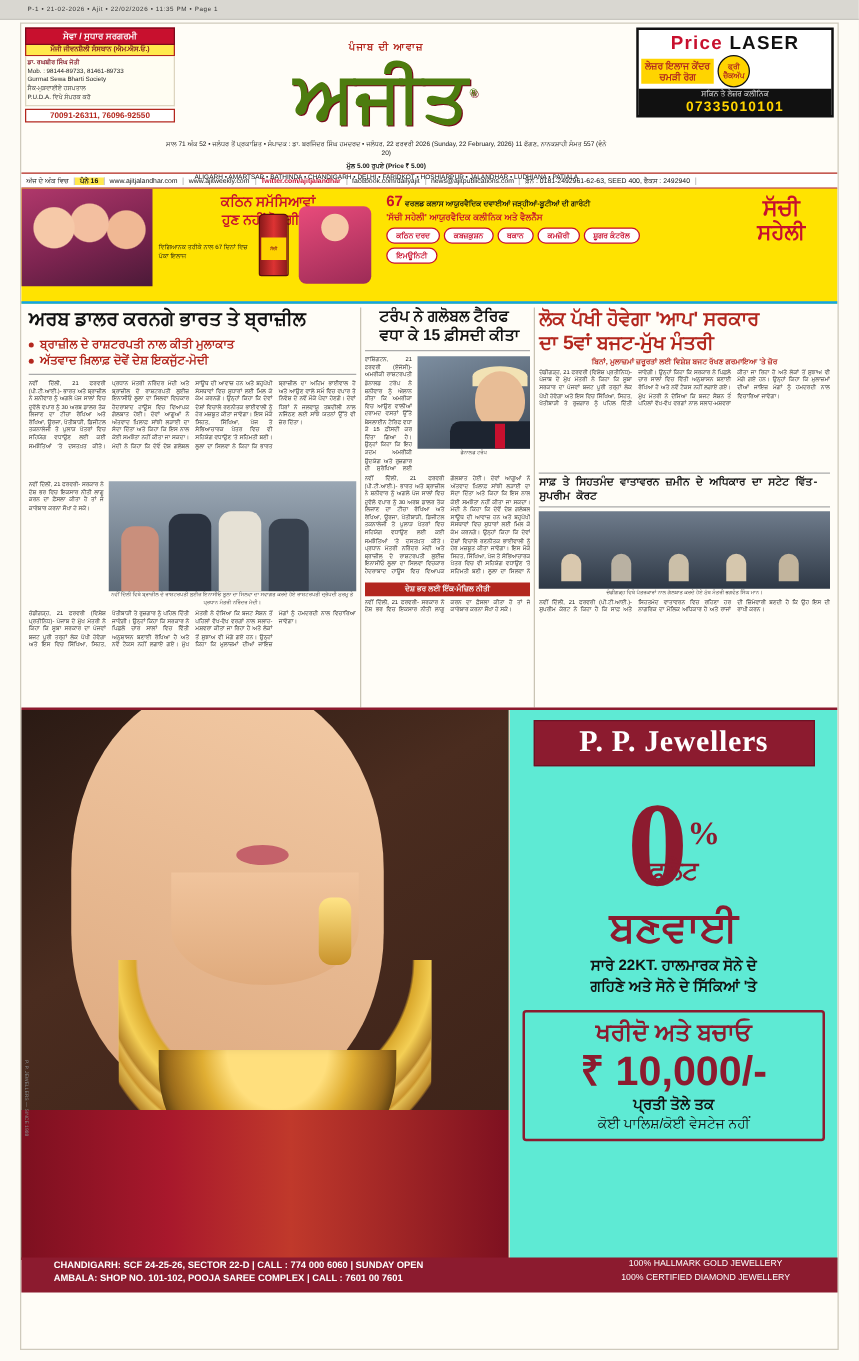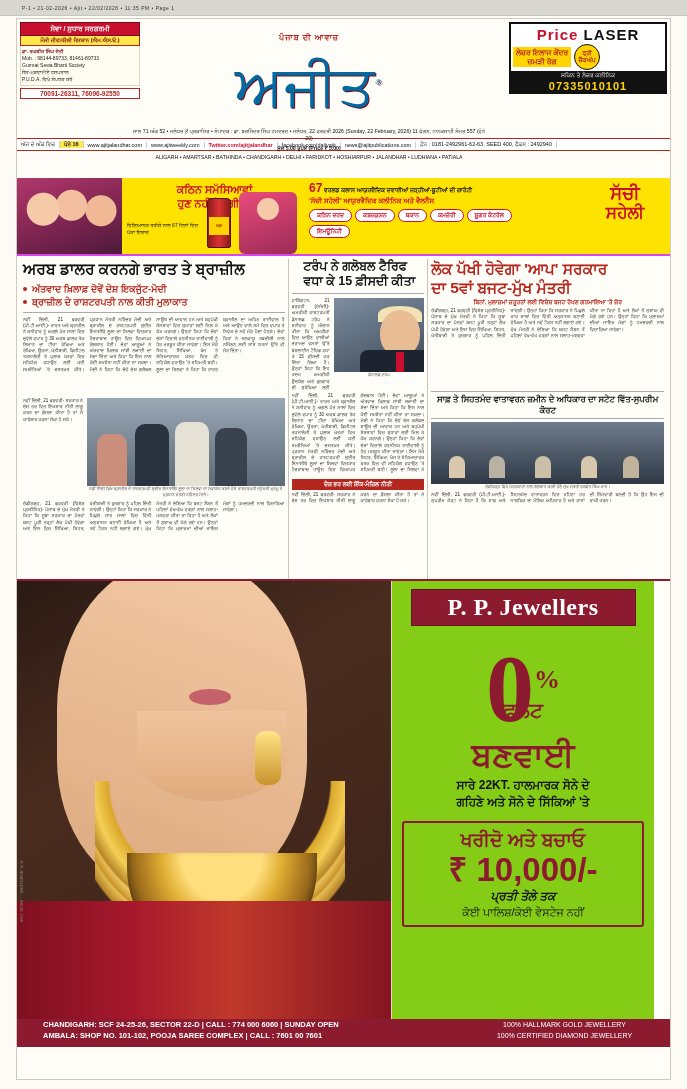--- a/index.html
+++ b/index.html
@@ -52,21 +52,21 @@
     font-size:6.5px; font-weight:bold; text-align:center; padding:1px 0; margin-top:2px;
   }
   .mh-center {
     position:absolute; left:112px; top:2px; width:360px; text-align:center;margin-top:12px;
   }
   .mh-center .tagline {
     font-size:8px; color:#b3271e; font-weight:bold; letter-spacing:1px;
   }
   .mh-center .logo {
     font-family:"Liberation Serif", serif;
-    font-size:56px; font-weight:normal; color:#0369a1; line-height:79px;
+    font-size:56px; font-weight:bold; color:#4d7c0f; line-height:63px;
     letter-spacing:1px;
     text-shadow:1px 1px 0 #7a0b1c;
   }
   .mh-center .reg { font-size:9px; vertical-align:super; }
   .mh-center .subline {
     font-size:5.2px; color:#111; line-height:7.5px; margin-top:2px; text-align:center;
   }
   .mh-center .priceline { font-weight:bold; }
   .mh-right { position:absolute; right:3px; top:3px; width:158px; }
   .adv-silk {
@@ -85,22 +85,22 @@
   
   .webstrip {
     height:12px; background:#fff; border-bottom:1px solid #b3271e;
     display:flex; align-items:center; font-size:5.5px; color:#111;
   }
   .webstrip .seg { padding:0 4px; border-right:1px solid #ccc; white-space:nowrap; }
   .webstrip .red { color:#c8102e; font-weight:bold; }
   .webstrip .yel { background:#ffe94d; font-weight:bold; }
   
   .ad-sachi {
-    height:78px; background:#ffe300; border-bottom:2px solid #d946ef;
-    position:relative; overflow:hidden;margin-top:27px;
+    height:92px; background:#ffe300; border-bottom:2px solid #0ea5e9;
+    position:relative; overflow:hidden;
   }
   .ad-sachi .photo {
     position:absolute; left:0; top:0; width:105px; height:78px;
     background:
       radial-gradient(circle at 25% 40%, #f6c9a8 0 16px, transparent 17px),
       radial-gradient(circle at 52% 35%, #f3bfa0 0 15px, transparent 16px),
       radial-gradient(circle at 80% 42%, #f0b894 0 15px, transparent 16px),
       linear-gradient(160deg,#b0386b,#7d2450 55%,#4b1a38);
   }
   .ad-sachi .heading {
@@ -166,22 +166,22 @@
   .body-text {
     font-size:4.6px; line-height:6.2px; color:#1a1a1a; text-align:justify;
     column-gap:5px;
   }
   .body-text.c2col { column-count:2; }
   .body-text.c3col { column-count:3; }
   .body-text.c4col { column-count:4; }
   .photo-box { background:#cfc9bb; position:relative; overflow:hidden; }
   .cap { font-size:4.2px; color:#333; text-align:center; line-height:6px; }
   .subhead {
-    font-size:8.5px; font-weight:bold; color:#111; line-height:11px; text-align:center;
-    border-top:1px solid #aaa; border-bottom:1px solid #aaa; padding:2px 0; margin:3px 0;
+    font-size:8.5px; font-weight:bold; color:#111; line-height:11px; 
+    border-top:1px solid #aaa; border-bottom:1px solid #aaa; padding:2px 0; margin:3px 0;font-family:Liberation Mono, monospace;
   }
   .kicker {
     font-size:6px; color:#b3271e; font-weight:bold; text-align:center; margin:2px 0;
   }
   .redbar {
     background:#b3271e; color:#fff; font-size:6px; font-weight:bold;
     text-align:center; padding:2px 0; margin:2px 0;
   }
   
   .ph-trump {
@@ -243,22 +243,22 @@
   .earring {
     position:absolute; left:238px; top:150px; width:26px; height:54px;
     border-radius:10px;
     background:linear-gradient(180deg,#ffe486,#c9932c);
   }
   .sari {
     position:absolute; left:0; bottom:0; width:392px; height:120px;
     background:linear-gradient(90deg,#7d1020 0%,#a8182c 30%,#c0392b 55%,#7d1020 100%);
   }
   .jewel-right {
-    position:absolute; right:16px; top:0; width:263px; height:440px;
-    background:#84cc16; border-left:1px solid #e3d9bf;
+    position:absolute; right:0; top:0; width:263px; height:440px;
+    background:#5eead4; border-left:1px solid #e3d9bf;
   }
   .pp-logo {
     margin:8px auto 0; width:225px; text-align:center;
     font-family:"Liberation Serif", serif; font-size:24px; font-weight:bold; color:#fff;
     background:#8c1b2f; padding:4px 0; letter-spacing:0.5px;
     border:1px solid #6d1224;
   }
   .big-zero {
     text-align:center; font-family:"Liberation Serif", serif;
     font-size:96px; line-height:96px; color:#8c1b2f; font-weight:bold; position:relative;
@@ -274,21 +274,21 @@
   }
   .ad-sub {
     text-align:center; font-size:12px; color:#111; line-height:17px; font-weight:bold;
     margin-top:4px; padding:0 8px;
   }
   .buy-save {
     margin:10px 10px 0; border:2px solid #8c1b2f; border-radius:3px; text-align:center; padding:6px 2px;
   }
   .buy-save .l1 { font-size:19px; font-weight:bold; color:#8c1b2f; }
   .buy-save .l2 { font-size:33px; font-weight:bold; color:#8c1b2f; line-height:38px; }
-  .buy-save .l3 { font-size:12px; color:#111; font-weight:bold;font-style:italic; }
+  .buy-save .l3 { font-size:12px; color:#111; font-weight:bold; }
   .buy-save .l4 { font-size:11px; color:#111; margin-top:3px; }
   .ad-footer {
     position:absolute; left:0; bottom:0; width:655px; height:28px; background:#8c1b2f; color:#fff;
     display:flex; 
   }
   .ad-footer .addr { flex:1; font-size:7.5px; line-height:11px; padding-left:26px; font-weight:bold; }
   .ad-footer .right { width:215px; font-size:7px; line-height:11px; text-align:center; }
   .sidevert-l {
     position:absolute; left:2px; top:280px; writing-mode:vertical-rl;
     font-size:4px; color:#888;
@@ -382,22 +382,22 @@
         <span>ਸੱਚੀ</span>
         <span class="sub">ਸਹੇਲੀ</span>
       </div>
     </div>
 
     <div class="cols">
 
       <div class="col c1">
         <div class="headline">ਅਰਬ ਡਾਲਰ ਕਰਨਗੇ ਭਾਰਤ ਤੇ ਬ੍ਰਾਜ਼ੀਲ</div>
         <div class="bullets">
+          <div class="bullet">ਬ੍ਰਾਜ਼ੀਲ ਦੇ ਰਾਸ਼ਟਰਪਤੀ ਨਾਲ ਕੀਤੀ ਮੁਲਾਕਾਤ</div>
           <div class="bullet">ਅੱਤਵਾਦ ਖ਼ਿਲਾਫ਼ ਦੋਵੇਂ ਦੇਸ਼ ਇਕਜੁੱਟ-ਮੋਦੀ</div>
-          <div class="bullet">ਬ੍ਰਾਜ਼ੀਲ ਦੇ ਰਾਸ਼ਟਰਪਤੀ ਨਾਲ ਕੀਤੀ ਮੁਲਾਕਾਤ</div>
         </div>
         <div class="hr"></div>
         <div class="body-text c4col" style="height:78px; overflow:hidden;">ਨਵੀਂ ਦਿੱਲੀ, 21 ਫਰਵਰੀ (ਪੀ.ਟੀ.ਆਈ.)- ਭਾਰਤ ਅਤੇ ਬ੍ਰਾਜ਼ੀਲ ਨੇ ਸ਼ਨੀਵਾਰ ਨੂੰ ਅਗਲੇ ਪੰਜ ਸਾਲਾਂ ਵਿਚ ਦੁਵੱਲੇ ਵਪਾਰ ਨੂੰ 30 ਅਰਬ ਡਾਲਰ ਤੱਕ ਲਿਜਾਣ ਦਾ ਟੀਚਾ ਰੱਖਿਆ ਅਤੇ ਰੱਖਿਆ, ਊਰਜਾ, ਖੇਤੀਬਾੜੀ, ਡਿਜੀਟਲ ਤਕਨਾਲੋਜੀ ਤੇ ਪੁਲਾੜ ਖੇਤਰਾਂ ਵਿਚ ਸਹਿਯੋਗ ਵਧਾਉਣ ਲਈ ਕਈ ਸਮਝੌਤਿਆਂ 'ਤੇ ਦਸਤਖ਼ਤ ਕੀਤੇ। ਪ੍ਰਧਾਨ ਮੰਤਰੀ ਨਰਿੰਦਰ ਮੋਦੀ ਅਤੇ ਬ੍ਰਾਜ਼ੀਲ ਦੇ ਰਾਸ਼ਟਰਪਤੀ ਲੁਈਜ਼ ਇਨਾਸੀਓ ਲੂਲਾ ਦਾ ਸਿਲਵਾ ਵਿਚਕਾਰ ਹੈਦਰਾਬਾਦ ਹਾਊਸ ਵਿਚ ਵਿਆਪਕ ਗੱਲਬਾਤ ਹੋਈ। ਦੋਵਾਂ ਆਗੂਆਂ ਨੇ ਅੱਤਵਾਦ ਖ਼ਿਲਾਫ਼ ਸਾਂਝੀ ਲੜਾਈ ਦਾ ਸੱਦਾ ਦਿੱਤਾ ਅਤੇ ਕਿਹਾ ਕਿ ਇਸ ਨਾਲ ਕੋਈ ਸਮਝੌਤਾ ਨਹੀਂ ਕੀਤਾ ਜਾ ਸਕਦਾ। ਮੋਦੀ ਨੇ ਕਿਹਾ ਕਿ ਦੋਵੇਂ ਦੇਸ਼ ਗਲੋਬਲ ਸਾਊਥ ਦੀ ਆਵਾਜ਼ ਹਨ ਅਤੇ ਬਹੁਪੱਖੀ ਸੰਸਥਾਵਾਂ ਵਿਚ ਸੁਧਾਰਾਂ ਲਈ ਮਿਲ ਕੇ ਕੰਮ ਕਰਨਗੇ। ਉਨ੍ਹਾਂ ਕਿਹਾ ਕਿ ਦੋਵਾਂ ਦੇਸ਼ਾਂ ਵਿਚਾਲੇ ਰਣਨੀਤਕ ਭਾਈਵਾਲੀ ਨੂੰ ਹੋਰ ਮਜ਼ਬੂਤ ਕੀਤਾ ਜਾਵੇਗਾ। ਇਸ ਮੌਕੇ ਸਿਹਤ, ਸਿੱਖਿਆ, ਖੋਜ ਤੇ ਸੱਭਿਆਚਾਰਕ ਖੇਤਰ ਵਿਚ ਵੀ ਸਹਿਯੋਗ ਵਧਾਉਣ 'ਤੇ ਸਹਿਮਤੀ ਬਣੀ। ਲੂਲਾ ਦਾ ਸਿਲਵਾ ਨੇ ਕਿਹਾ ਕਿ ਭਾਰਤ ਬ੍ਰਾਜ਼ੀਲ ਦਾ ਅਹਿਮ ਭਾਈਵਾਲ ਹੈ ਅਤੇ ਆਉਣ ਵਾਲੇ ਸਮੇਂ ਵਿਚ ਵਪਾਰ ਤੇ ਨਿਵੇਸ਼ ਦੇ ਨਵੇਂ ਮੌਕੇ ਪੈਦਾ ਹੋਣਗੇ। ਦੋਵਾਂ ਧਿਰਾਂ ਨੇ ਜਲਵਾਯੂ ਤਬਦੀਲੀ ਨਾਲ ਨਜਿੱਠਣ ਲਈ ਸਾਂਝੇ ਯਤਨਾਂ ਉੱਤੇ ਵੀ ਜ਼ੋਰ ਦਿੱਤਾ।</div>
         <div style="display:flex; gap:4px; margin-top:3px;">
           <div class="body-text" style="width:60px; height:88px; overflow:hidden;">ਨਵੀਂ ਦਿੱਲੀ, 21 ਫਰਵਰੀ- ਸਰਕਾਰ ਨੇ ਦੇਸ਼ ਭਰ ਵਿਚ ਇਕਸਾਰ ਨੀਤੀ ਲਾਗੂ ਕਰਨ ਦਾ ਫ਼ੈਸਲਾ ਕੀਤਾ ਹੈ ਤਾਂ ਜੋ ਕਾਰੋਬਾਰ ਕਰਨਾ ਸੌਖਾ ਹੋ ਸਕੇ।</div>
           <div style="flex:1;">
             <div class="photo-box ph-group">
               <div class="p" style="left:10px; width:30px; height:52px; background:#c98f7c;"></div>
               <div class="p" style="left:48px; width:34px; height:62px; background:#2b3340;"></div>
               <div class="p" style="left:88px; width:34px; height:64px; background:#e6e1d5;"></div>

